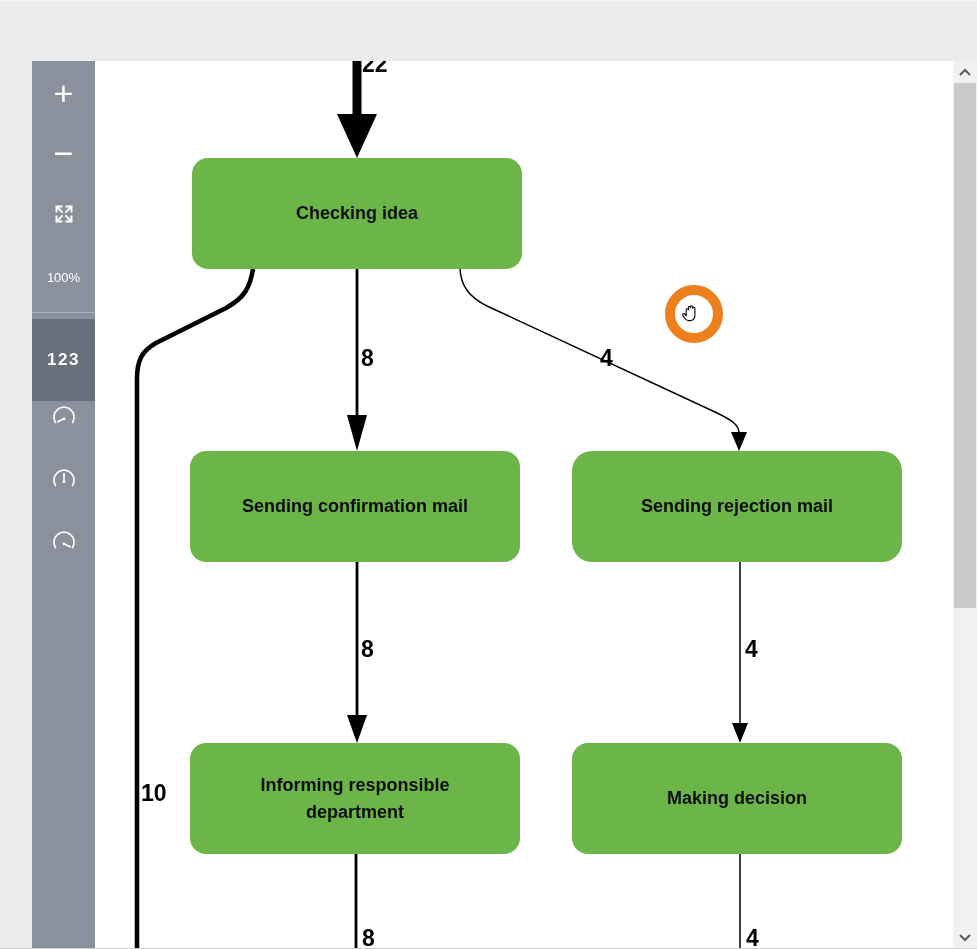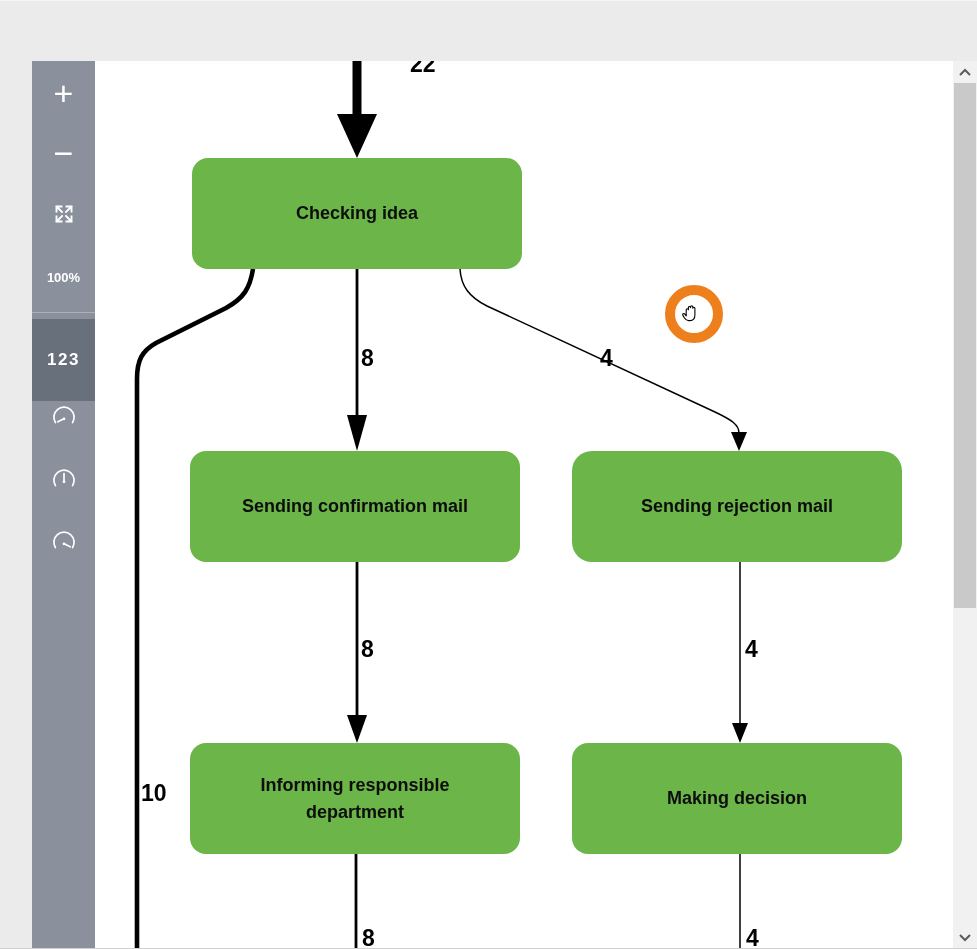--- a/index.html
+++ b/index.html
@@ -3,21 +3,21 @@
 <meta charset="utf-8">
 <style>
   html,body{margin:0;padding:0;}
   body{font-family:"Liberation Sans",sans-serif;background:#ebebeb;}
   .screen{position:relative;width:977px;height:949px;background:#ebebeb;overflow:hidden;border-top:1px solid #f5f5f5;}
 
   
   .toolbar{position:absolute;left:32px;top:60px;width:63px;height:887px;background:#8a919c;}
   .tbtn{position:absolute;left:0;width:63px;height:48px;display:flex;align-items:center;justify-content:center;color:#fff;cursor:pointer;}
   .tbtn.glyph{font-size:34px;font-weight:300;line-height:1;}
-  .tbtn.pct{font-size:13px;font-weight:700;}
+  .tbtn.pct{font-size:13px;font-weight:400;}
   .tb-divider{position:absolute;left:0;top:251px;width:63px;height:1px;background:rgba(255,255,255,0.30);}
   .tb-selected{position:absolute;left:0;top:258px;width:63px;height:82px;background:#67707b;display:flex;align-items:center;justify-content:center;color:#fff;font-size:17px;font-weight:700;letter-spacing:1.5px;cursor:pointer;}
 
   
   .canvas{position:absolute;left:95px;top:60px;width:858px;height:887px;background:#ffffff;overflow:hidden;cursor:grab;}
   .edges-svg{position:absolute;left:0;top:0;}
   .node{position:absolute;width:330px;height:111px;background:#6bb549;border-radius:16px;display:flex;align-items:center;justify-content:center;text-align:center;color:#0d0d0d;font-size:18px;font-weight:700;line-height:27px;padding:14px 28px;box-sizing:border-box;cursor:pointer;}
   .edge-label{position:absolute;color:#000;font-size:23px;font-weight:700;line-height:27px;white-space:nowrap;}
 
   
@@ -115,21 +115,21 @@
 
       <line x1="645" y1="793" x2="645" y2="892" stroke="#000" stroke-width="1.5"></line>
     </svg>
 
     <div class="node" style="left:97px;top:97px;">Checking idea</div>
     <div class="node" style="left:95px;top:390px;">Sending confirmation mail</div>
     <div class="node" style="left:477px;top:390px;border-radius:20px;">Sending rejection mail</div>
     <div class="node" style="left:477px;top:682px;">Making decision</div>
     <div class="node" style="left:95px;top:682px;">Informing responsible department</div>
 
-    <div class="edge-label" style="left:267px;top:-10px;margin-left:48px;">22</div>
+    <div class="edge-label" style="left:267px;top:-10px;">22</div>
     <div class="edge-label" style="left:266px;top:284px;">8</div>
     <div class="edge-label" style="left:505px;top:284px;">4</div>
     <div class="edge-label" style="left:46px;top:719px;">10</div>
     <div class="edge-label" style="left:266px;top:575px;">8</div>
     <div class="edge-label" style="left:650px;top:575px;">4</div>
     <div class="edge-label" style="left:267px;top:864px;">8</div>
     <div class="edge-label" style="left:651px;top:864px;">4</div>
 
     <div class="click-ring"></div>
     <div class="hand">

